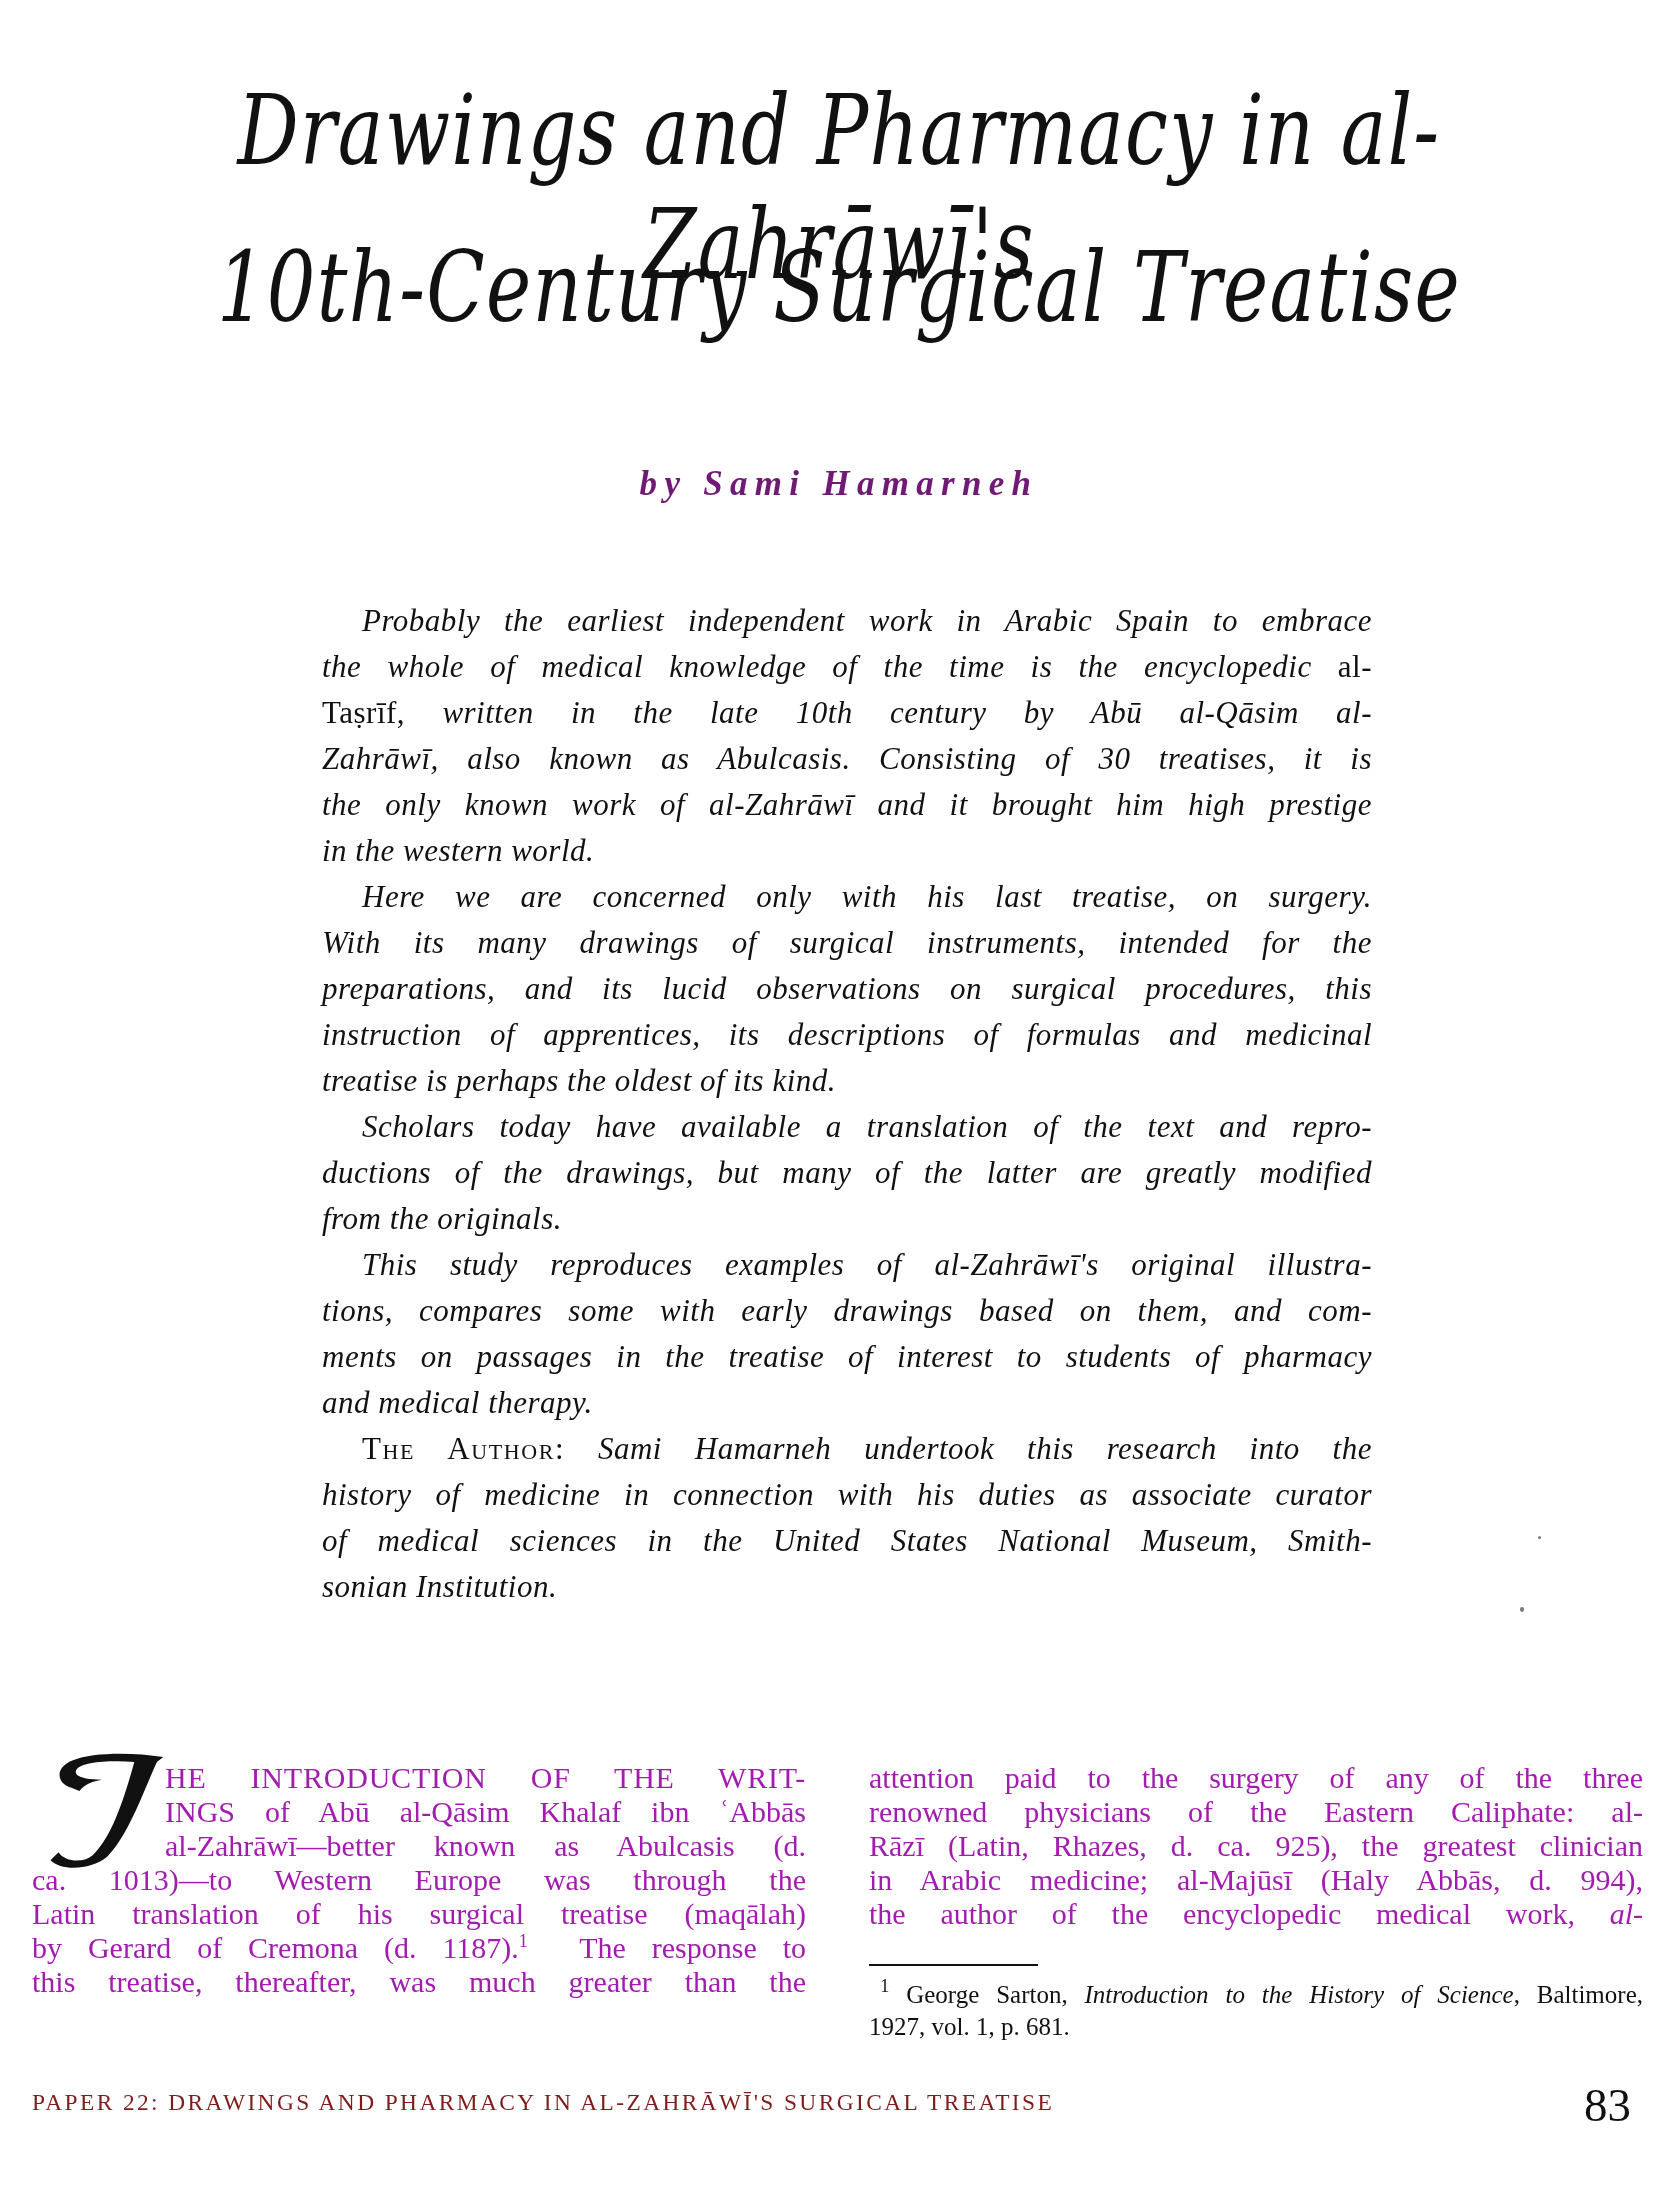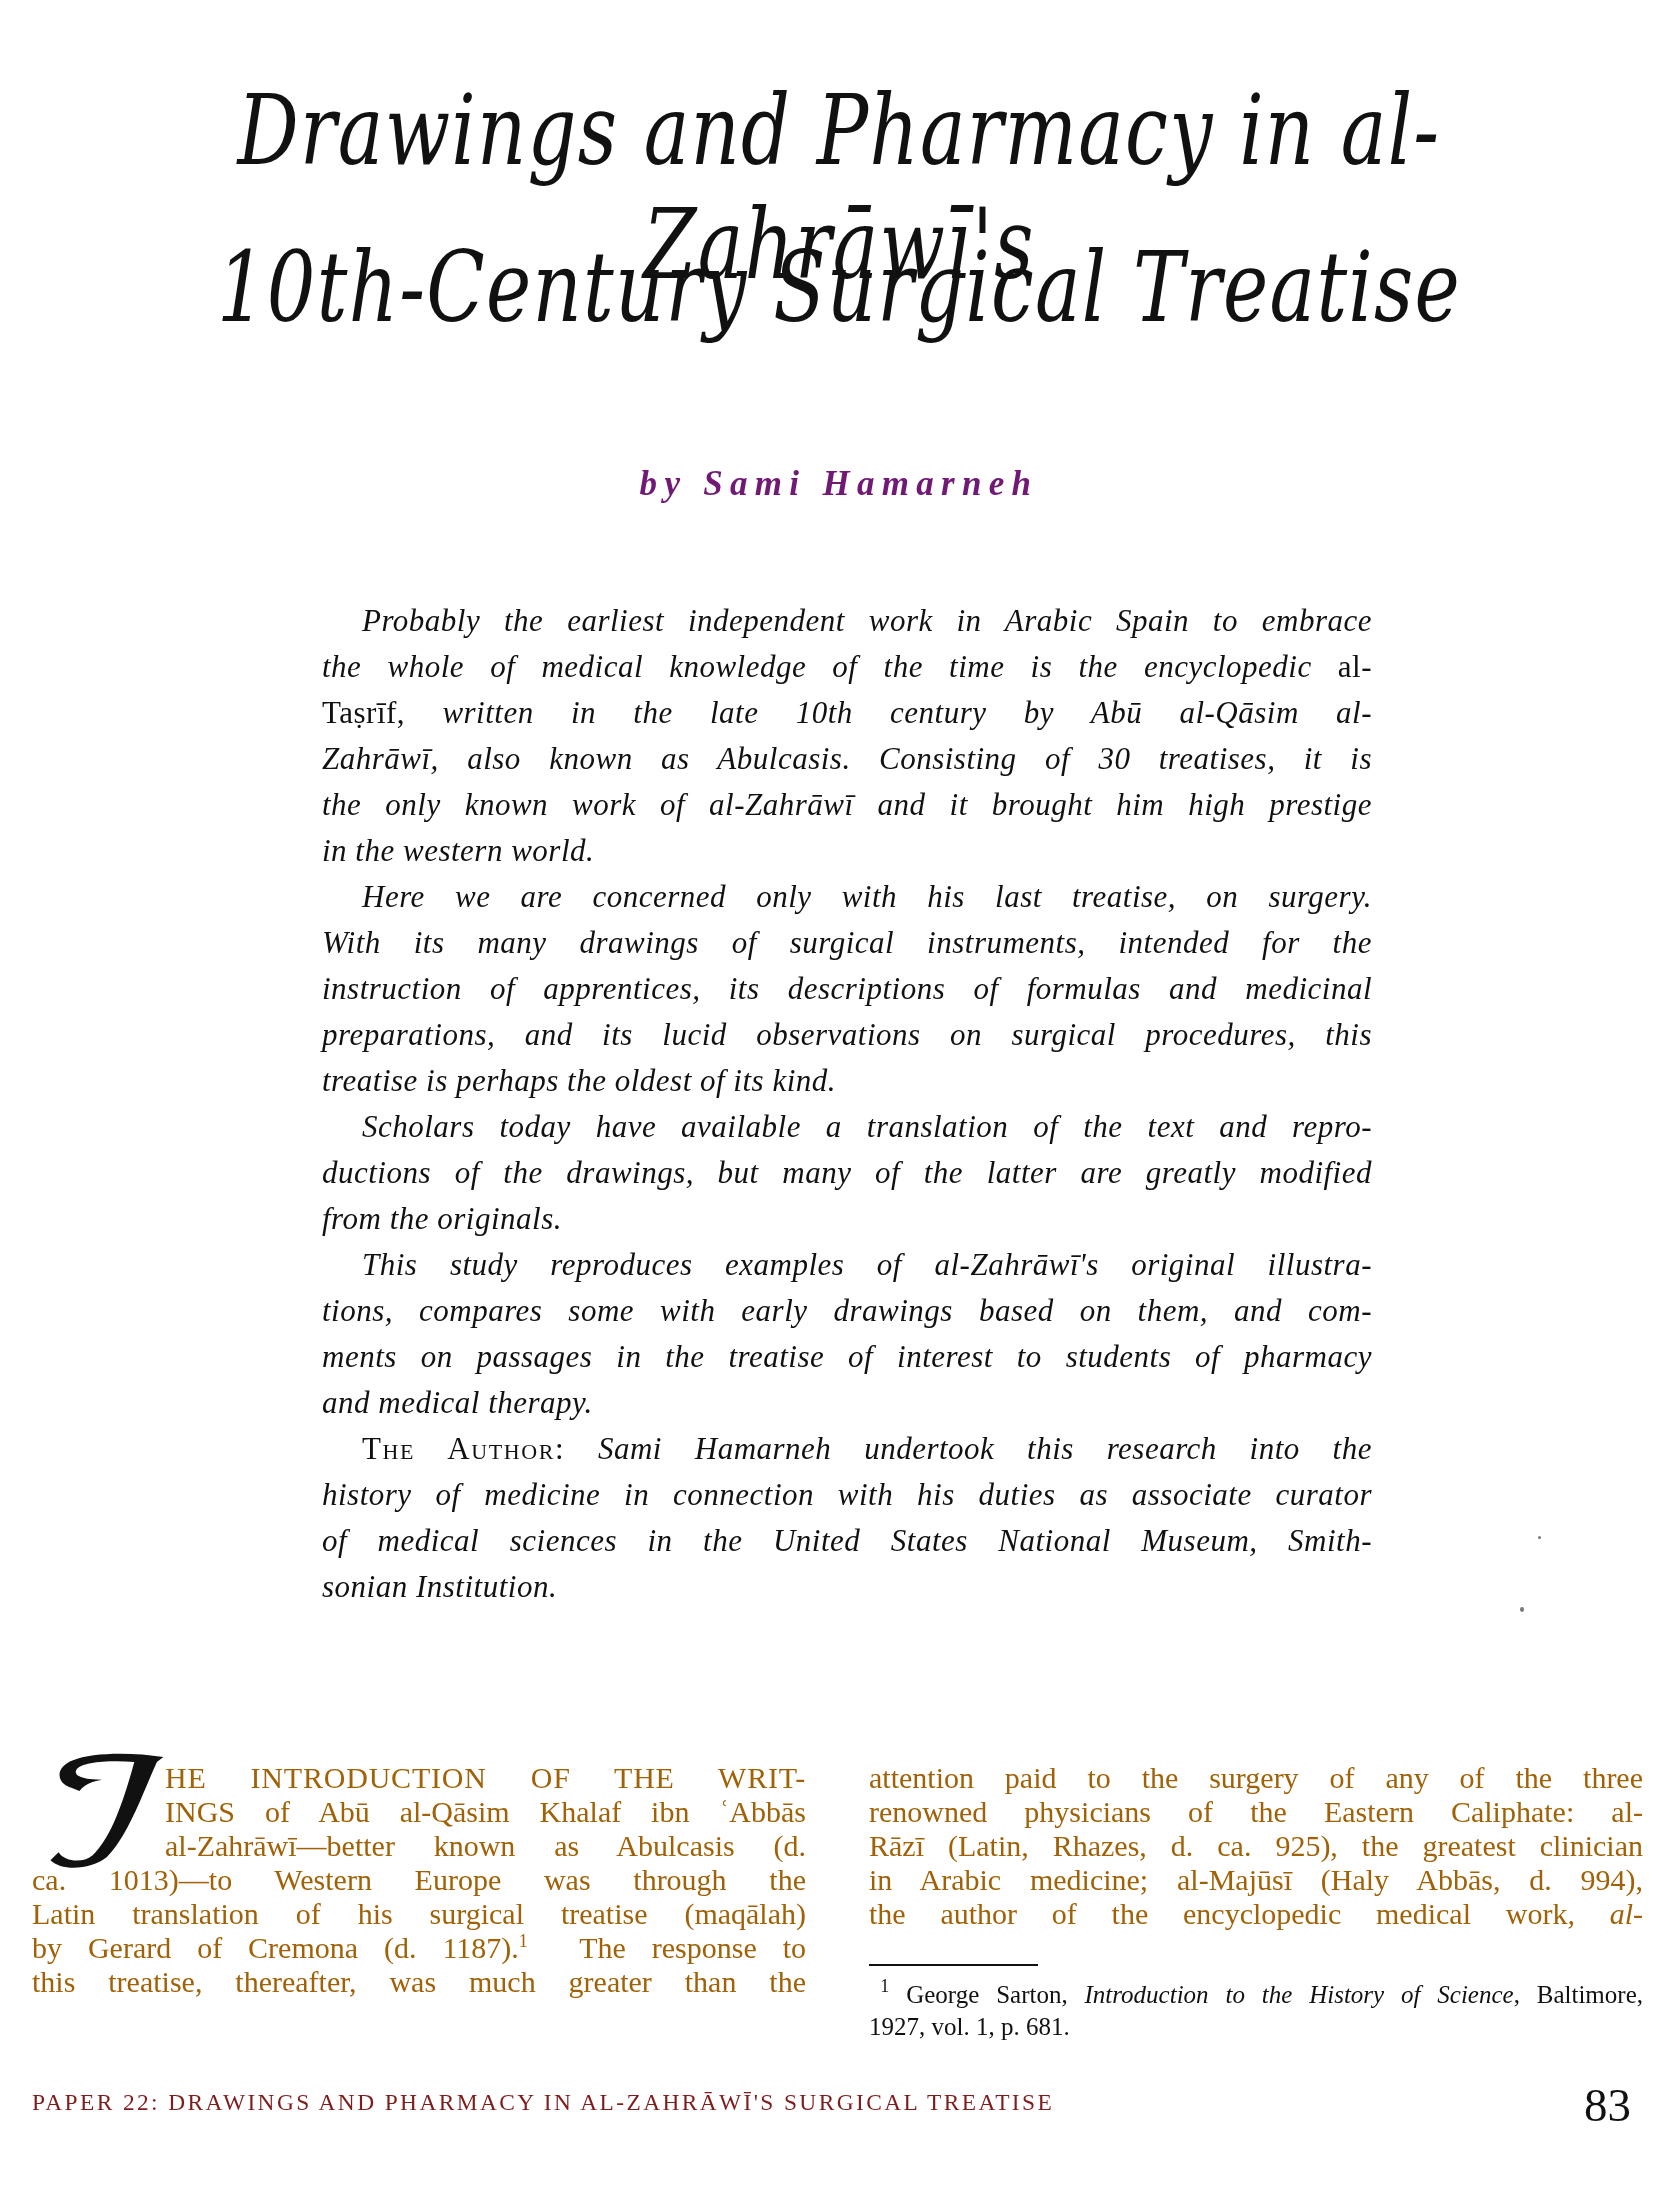--- a/index.html
+++ b/index.html
@@ -29,21 +29,21 @@
       height: 46px; line-height: 46px; white-space: nowrap;
       text-align: justify; text-align-last: justify; letter-spacing: 0.5px;
     }
     .abstract .line.last { text-align-last: left; }
     .abstract .line.indent { padding-left: 40px; }
     .abstract .roman { font-style: normal; }
     .abstract .sc { font-style: normal; font-variant: small-caps; letter-spacing: 1.6px; margin-top: 36px; }
 
     .col {
       position: absolute; top: 1761px; width: 774px;
-      font-family: "Liberation Serif", serif; font-size: 30px; color: #a16207;
+      font-family: "Liberation Serif", serif; font-size: 30px; color: #a21caf;
     }
     #col-left { left: 32px; }
     #col-right { left: 869px; width: 774px; }
     .col .line {
       height: 34px; line-height: 34px; white-space: nowrap;
       text-align: justify; text-align-last: justify;
     }
     .col .line.drop { padding-left: 133px; }
     .col .line.caps { letter-spacing: 0.8px; }
     sup { font-size: 18px; line-height: 0; vertical-align: 11.3px; }
@@ -84,22 +84,22 @@
 
 <div class="abstract">
   <div class="line indent">Probably the earliest independent work in Arabic Spain to embrace</div>
   <div class="line"><span>the whole of medical knowledge of the time is the encyclopedic</span> <span class="roman">al-</span></div>
   <div class="line"><span class="roman">Taṣrīf,</span> <span>written in the late 10th century by Abū al-Qāsim al-</span></div>
   <div class="line">Zahrāwī, also known as Abulcasis.  Consisting of 30 treatises, it is</div>
   <div class="line">the only known work of al-Zahrāwī and it brought him high prestige</div>
   <div class="line last">in the western world.</div>
   <div class="line indent">Here we are concerned only with his last treatise, on surgery.</div>
   <div class="line">With its many drawings of surgical instruments, intended for the</div>
+  <div class="line">preparations, and its lucid observations on surgical procedures, this</div>
   <div class="line">instruction of apprentices, its descriptions of formulas and medicinal</div>
-  <div class="line">preparations, and its lucid observations on surgical procedures, this</div>
   <div class="line last">treatise is perhaps the oldest of its kind.</div>
   <div class="line indent">Scholars today have available a translation of the text and repro-</div>
   <div class="line">ductions of the drawings, but many of the latter are greatly modified</div>
   <div class="line last">from the originals.</div>
   <div class="line indent">This study reproduces examples of al-Zahrāwī's original illustra-</div>
   <div class="line">tions, compares some with early drawings based on them, and com-</div>
   <div class="line">ments on passages in the treatise of interest to students of pharmacy</div>
   <div class="line last">and medical therapy.</div>
   <div class="line indent"><span class="sc">The Author:</span> <span>Sami Hamarneh undertook this research into the</span></div>
   <div class="line">history of medicine in connection with his duties as associate curator</div>

